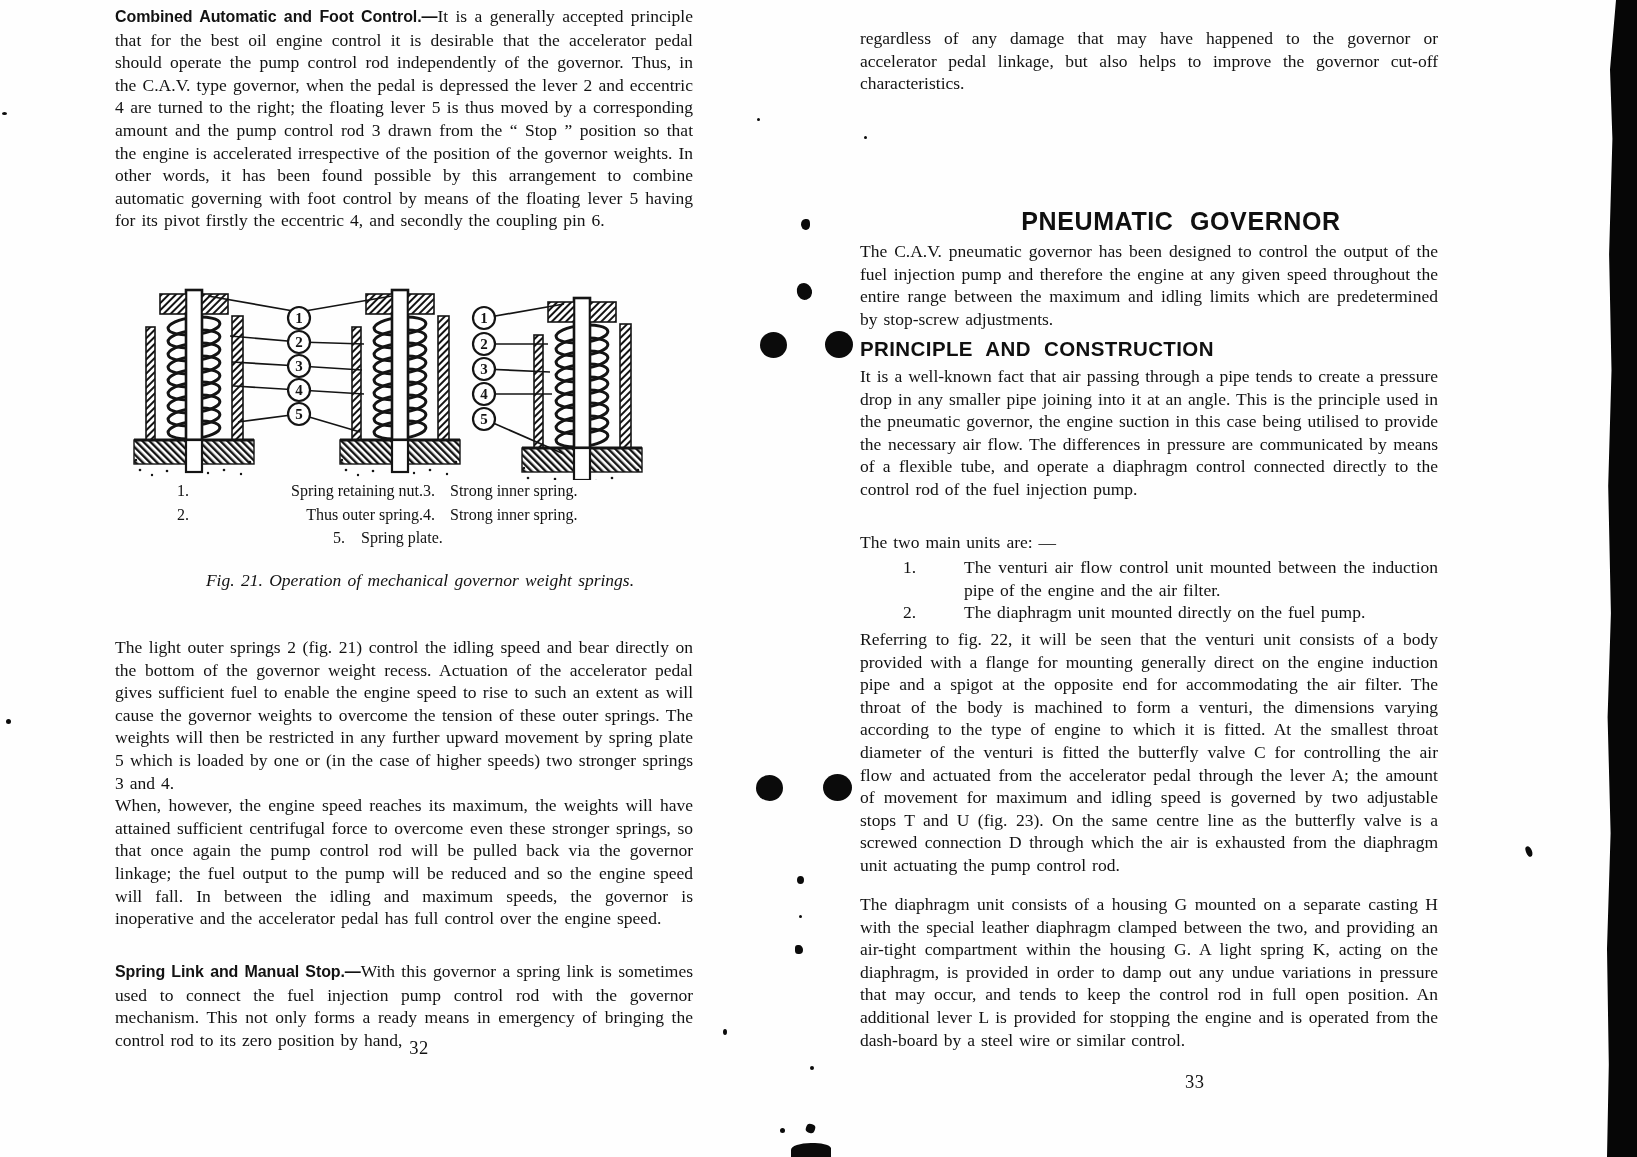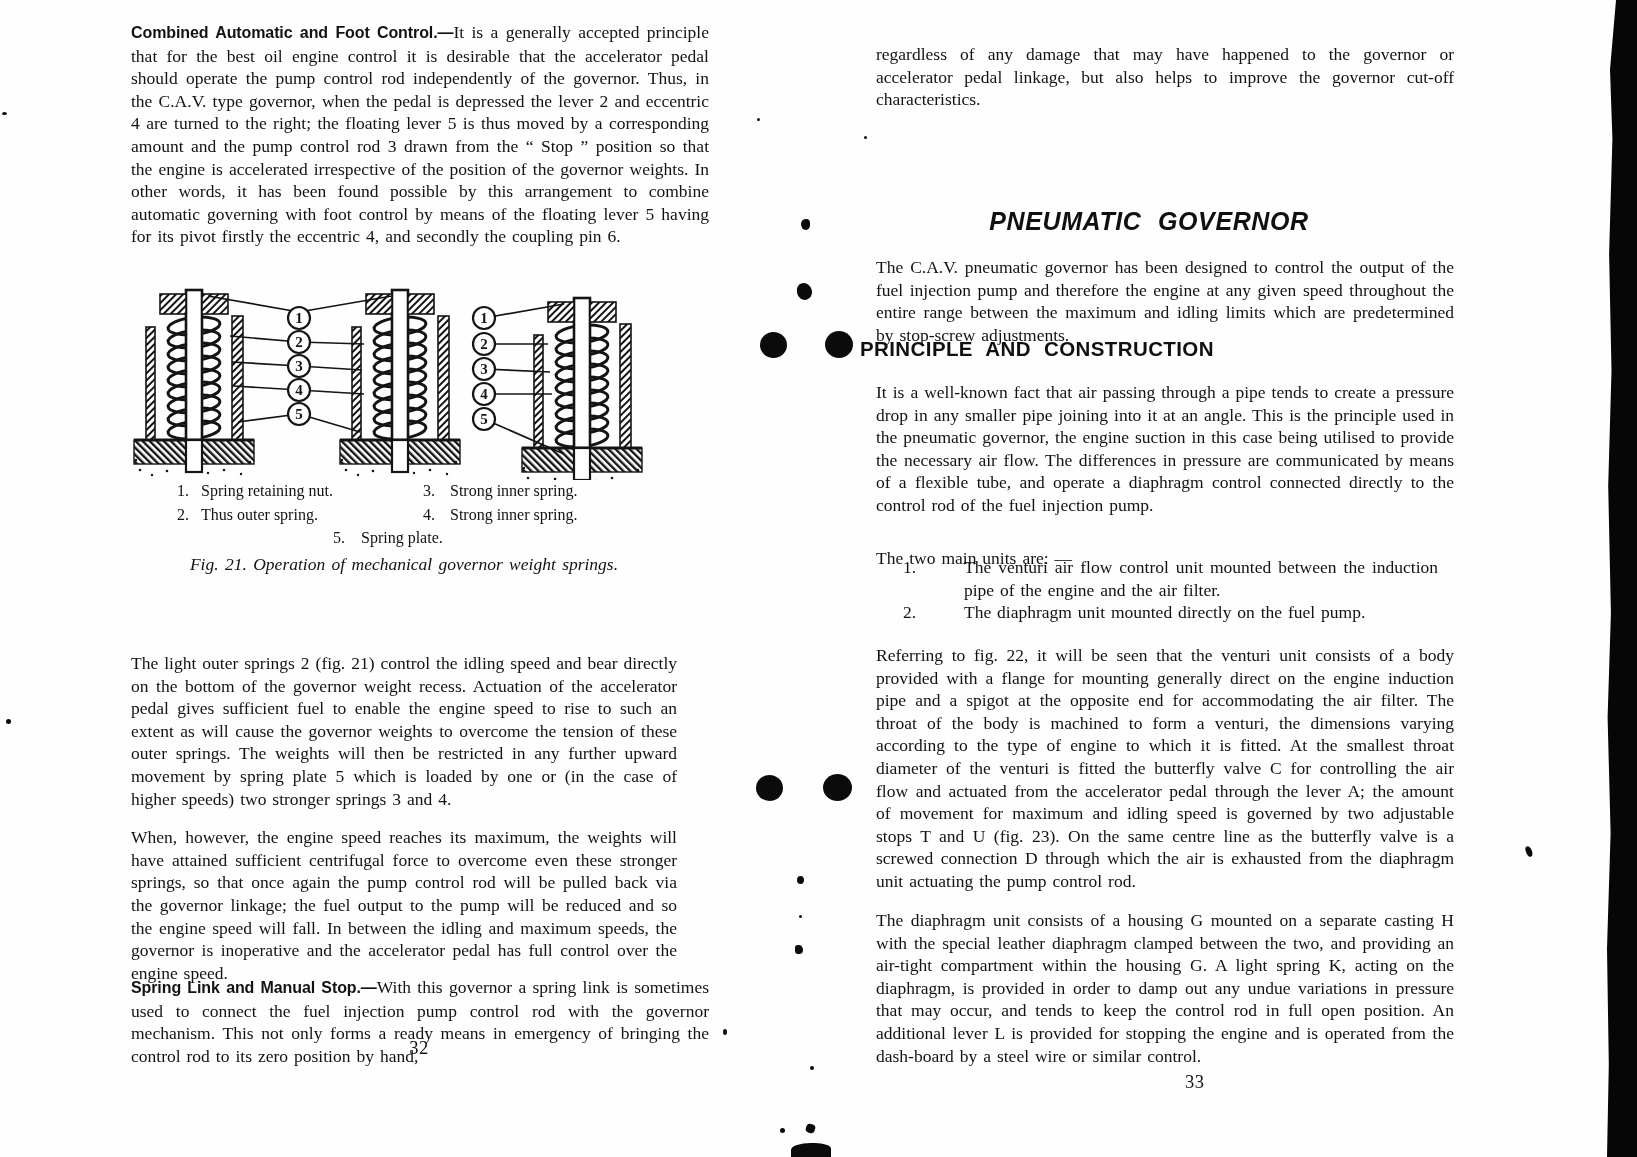--- a/index.html
+++ b/index.html
@@ -3,43 +3,43 @@
 <meta charset="utf-8">
 <style>
   html,body{margin:0;padding:0;background:#e8e8e4;}
   .page{
     position:relative;width:1637px;height:1157px;background:#fefefe;
     color:#121212;font-family:"Liberation Serif",serif;overflow:hidden;
   }
   .block{position:absolute;}
   .body-text{
     font-size:17.5px;line-height:22.6px;text-align:justify;
-    word-spacing:1.6px;margin:16px;
+    word-spacing:1.6px;margin:0;
   }
   .lead{
     font-family:"Liberation Sans",sans-serif;font-weight:700;
     font-size:16px;letter-spacing:-0.1px;
   }
   .heading{
     font-family:"Liberation Sans",sans-serif;font-weight:700;margin:0;
     letter-spacing:.4px;color:#101010;
   }
   .h-center{text-align:center;}
   .h-small{font-size:20.5px;word-spacing:7px;}
   .h-large{font-size:25px;word-spacing:9px;letter-spacing:.6px;}
   .legend{font-size:16px;line-height:23.5px;}
   .legend-row{display:flex;padding-left:62px;}
   .leg-num{width:24px;}
-  .leg-label-1{width:222px;}
+  .leg-label-1{width:222px;text-align:right;}
   .leg-num-2{width:27px;}
   .legend-row-last{display:flex;padding-left:218px;}
   .legend-row-last .leg-num{width:28px;}
   .caption{
     font-style:italic;font-size:17.5px;text-align:center;
-    word-spacing:2px;margin:0;
+    word-spacing:2px;margin:16px;
   }
   .list-item{display:flex;font-size:17.5px;line-height:22.6px;}
   .li-num{width:33px;margin-left:43px;}
   .li-text{flex:1;text-align:justify;word-spacing:1.5px;margin-left:28px;}
   .pagenum{font-size:18.5px;letter-spacing:.5px;}
   .center{text-align:center;}
   .blot{position:absolute;background:#0b0b0b;border-radius:50%;}
   .scan-edge{
     position:absolute;right:0;top:0;width:30px;height:1157px;background:#060606;
     clip-path:polygon(30% 0%,100% 0%,100% 100%,0% 100%,6% 92%,0% 82%,12% 72%,
@@ -178,21 +178,21 @@
   <p class="block body-text" style="left:115px;top:960px;width:578px;">
     <span class="lead">Spring Link and Manual Stop.—</span><span>With this governor a spring link is sometimes used to connect the fuel injection pump control rod with the governor mechanism.  This not only forms a ready means in emergency of bringing the control rod to its zero position by hand,</span>
   </p>
 
   <div class="block pagenum center" style="left:130px;top:1038px;width:578px;">32</div>
 
   <p class="block body-text" style="left:860px;top:27px;width:578px;">regardless of any damage that may have happened to the governor or accelerator pedal linkage, but also helps to improve the governor cut-off characteristics.</p>
 
 
 
-  <h2 class="block heading h-center h-large" style="left:860px;top:207px;width:578px;font-style:italic;">PNEUMATIC GOVERNOR</h2>
+  <h2 class="block heading h-center h-large" style="left:892px;top:207px;width:578px;">PNEUMATIC GOVERNOR</h2>
 
   <p class="block body-text" style="left:860px;top:240px;width:578px;">The C.A.V. pneumatic governor has been designed to control the output of the fuel injection pump and therefore the engine at any given speed throughout the entire range between the maximum and idling limits which are predetermined by stop-screw adjustments.</p>
 
   <h3 class="block heading h-small" style="left:860px;top:337px;width:578px;">PRINCIPLE AND CONSTRUCTION</h3>
 
   <p class="block body-text" style="left:860px;top:365px;width:578px;">It is a well-known fact that air passing through a pipe tends to create a pressure drop in any smaller pipe joining into it at an angle.  This is the principle used in the pneumatic governor, the engine suction in this case being utilised to provide the necessary air flow.  The differences in pressure are communicated by means of a flexible tube, and operate a diaphragm control connected directly to the control rod of the fuel injection pump.</p>
 
   <p class="block body-text" style="left:860px;top:531px;width:578px;">The two main units are: —</p>
 
   <div class="block" style="left:860px;top:556px;width:578px;">

